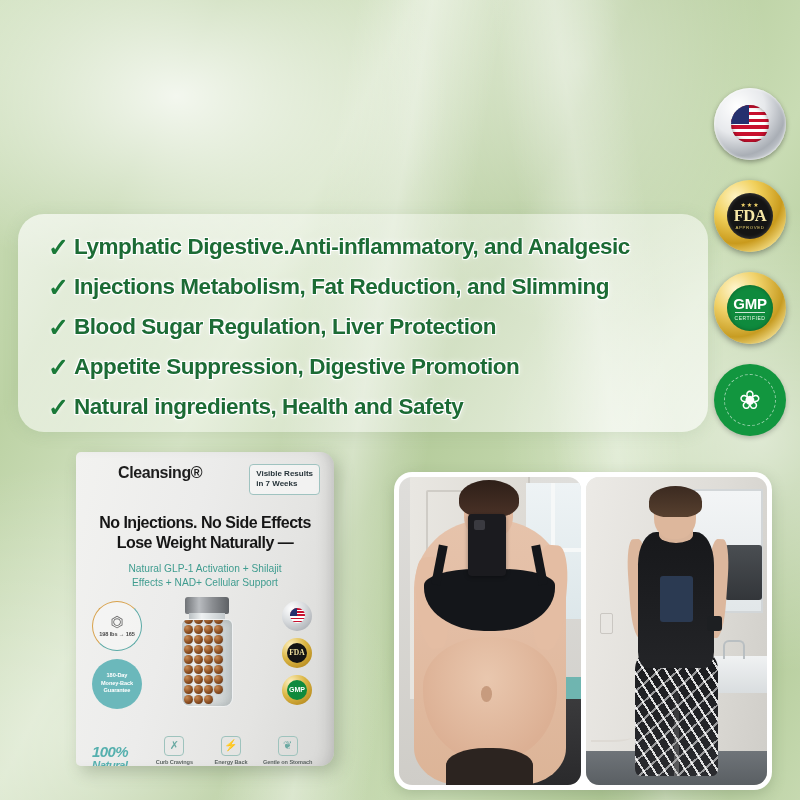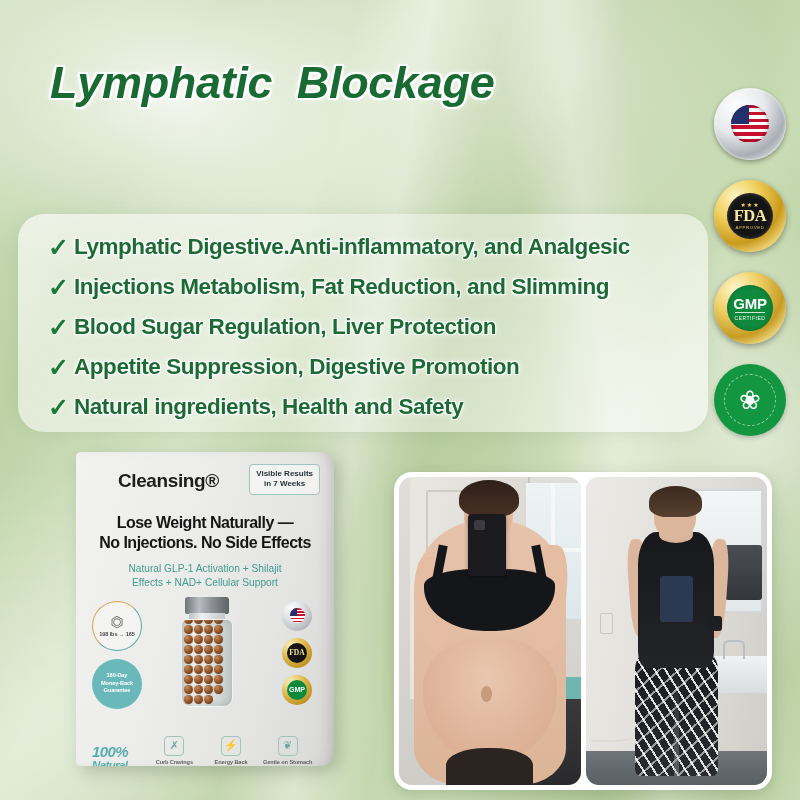--- a/index.html
+++ b/index.html
@@ -129,23 +129,23 @@
   
   .product-box{
     position:absolute; left:76px; top:452px; width:258px; height:314px; z-index:6;
     background: linear-gradient(105deg,#f2f2f0 0%,#ececeb 40%,#e4e4e2 72%,#d8d8d6 100%);
     border-radius: 5px 14px 14px 5px;
     box-shadow: 5px 6px 16px rgba(80,95,70,.30), inset -12px 0 18px -12px rgba(0,0,0,.22);
     padding: 12px 14px;
     overflow:hidden;
   }
   .pb-top{ display:flex; align-items:flex-start; justify-content:space-between; }
-  .pb-brand{ font-size:19px; font-weight:bold; color:#1d1d1d; letter-spacing:-.4px; margin-left:28px; margin-top:6px;}
+  .pb-brand{ font-size:16px; font-weight:bold; color:#1d1d1d; letter-spacing:-.4px; margin-left:28px; }
   .pb-pill{
-    border:1px solid #9fc3c0; border-radius:4px; padding:4px 6px; text-align:center;
+    border:1px solid #9fc3c0; border-radius:4px; padding:4px 6px; text-align:left;
     font-size:8px; font-weight:bold; color:#27343a; line-height:1.3; background:rgba(255,255,255,.5);
   }
   .pb-headline{ text-align:center; margin-top:18px; font-size:16px; font-weight:bold; color:#161616;
                 line-height:1.28; letter-spacing:-.5px; }
   .pb-sub{ text-align:center; margin-top:8px; font-size:10.2px; color:#3f9c8f; line-height:1.42; font-weight:500;}
 
   .pb-mid{ position:relative; height:128px; margin-top:6px; }
   .pb-left-badges{ position:absolute; left:2px; top:4px; width:54px; }
   .pb-circle{
     width:50px;height:50px;border-radius:50%;
@@ -302,21 +302,20 @@
            border-radius:14% 14% 6% 6%; }
   .a-gap{ position:absolute; left:49%; bottom:3%; width:2.5%; height:34%;
           background:linear-gradient(rgba(140,140,140,.0),rgba(160,160,160,.45)); }
 </style>
 </head>
 <body>
 
 <div class="bg"></div>
 
 <div class="headline">
-  <div class="hl-line second">Lymphatic  Blockage</div>
 </div>
 
 <div class="benefits-card">
   <div class="benefit-row">
     <span class="check-icon">✓</span>
     <span class="benefit-text">Lymphatic Digestive.Anti-inflammatory, and Analgesic</span>
   </div>
   <div class="benefit-row">
     <span class="check-icon">✓</span>
     <span class="benefit-text">Injections Metabolism, Fat Reduction, and Slimming</span>
@@ -362,22 +361,22 @@
 <div class="product-box">
   <div class="pb-top">
     <div class="pb-brand">Cleansing®</div>
     <div class="pb-pill">
       <div>Visible Results</div>
       <div>in 7 Weeks</div>
     </div>
   </div>
 
   <div class="pb-headline">
+    <div>No Injections. No Side Effects</div>
     <div>Lose Weight Naturally —</div>
-    <div>No Injections. No Side Effects</div>
   </div>
   <div class="pb-sub">
     <div>Natural GLP-1 Activation + Shilajit</div>
     <div>Effects + NAD+ Cellular Support</div>
   </div>
 
   <div class="pb-mid">
     <div class="pb-left-badges">
       <div class="pb-circle weight">
         <div class="pb-weight-ico">⏣</div>

